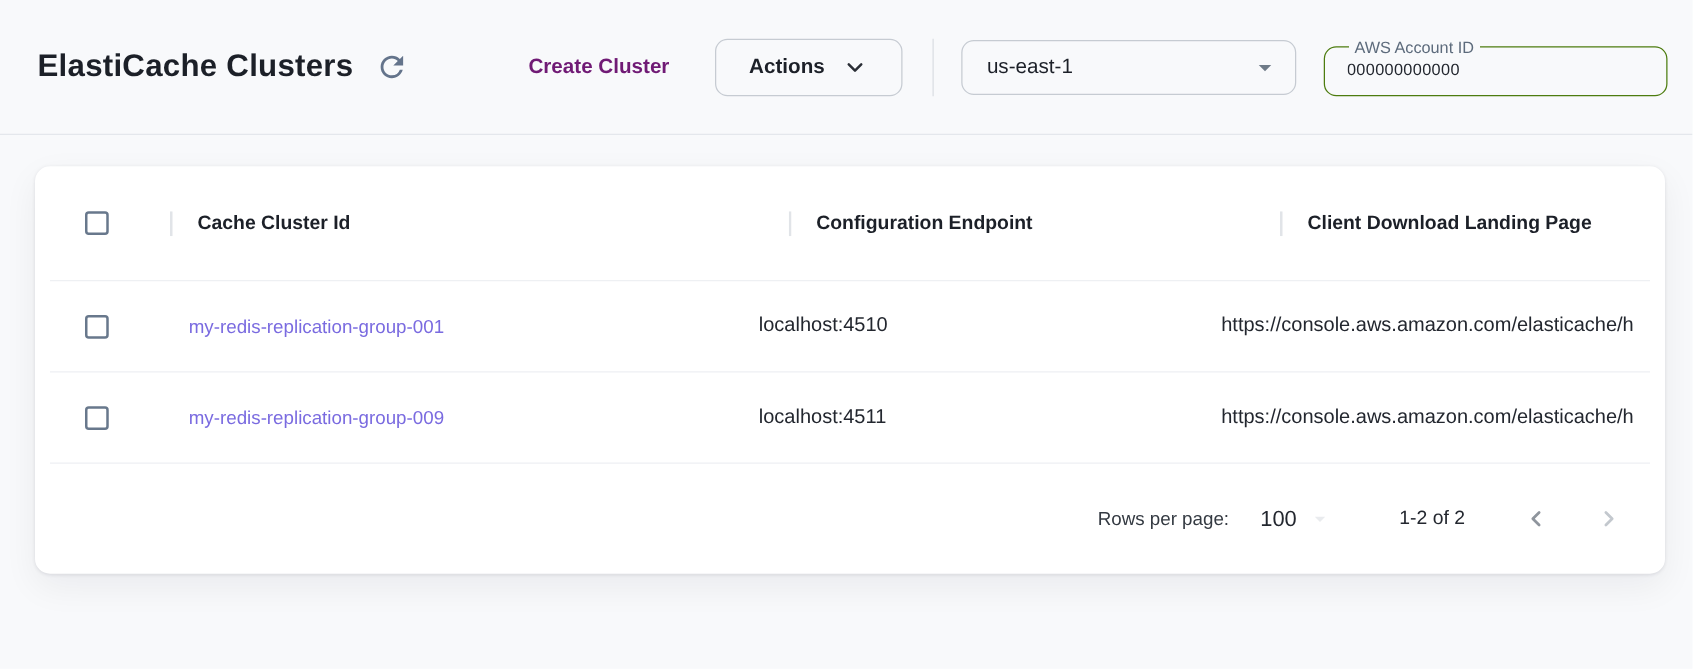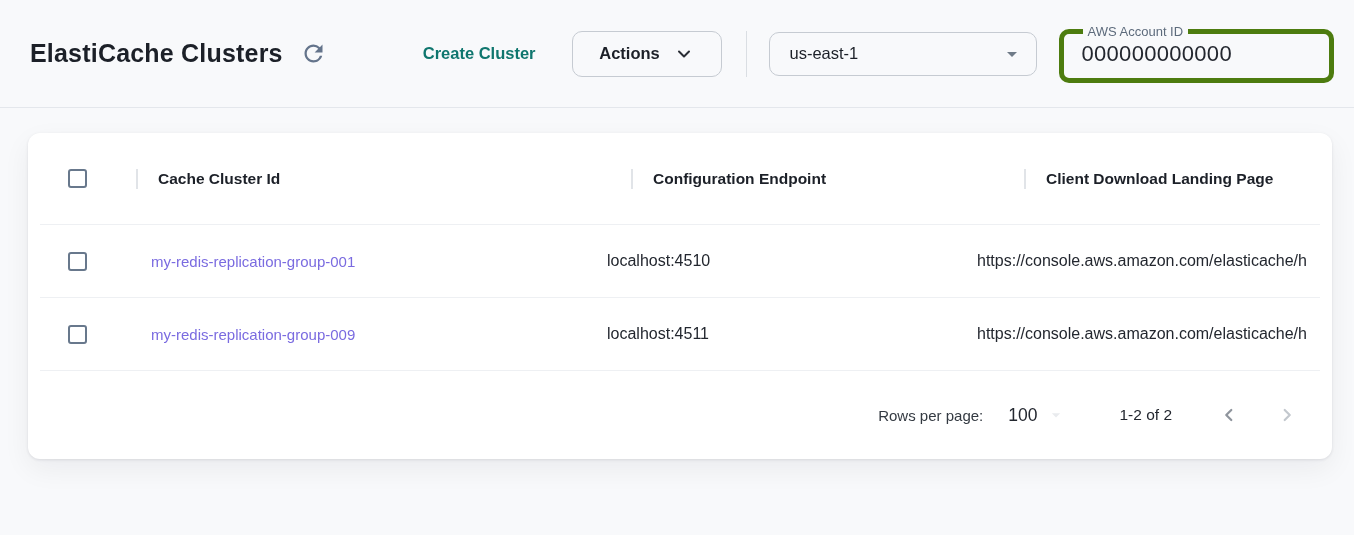--- a/index.html
+++ b/index.html
@@ -31,21 +31,21 @@
   .refresh-btn {
     margin-left: 14px;
     width: 34px; height: 34px;
     display: flex; align-items: center; justify-content: center;
     background: none; border: none; cursor: pointer; padding: 0;
   }
   .create-btn {
     margin-left: 78px;
     font-size: 16.5px;
     font-weight: 600;
-    color: #0f766e;
+    color: #701a75;
     background: none; border: none; cursor: pointer;
     padding: 10px 14px;
     white-space: nowrap;
   }
   .actions-btn {
     margin-left: 22px;
     width: 150px; height: 46px;
     border: 1px solid #c6cbd2;
     border-radius: 10px;
     background: transparent;
@@ -69,33 +69,33 @@
     padding: 0 12px 0 20px;
     font-size: 16.5px; color: #1c2028;
     cursor: pointer;
     background: transparent;
   }
   .account-field {
     margin-left: 22px;
     width: 275px;
   }
   .account-field fieldset {
-    border: 5px solid #4d7c0f;
+    border: 1px solid #4d7c0f;
     border-radius: 10px;
     margin: 0;
     padding: 2px 14px 11px 18px;
   }
   .account-field legend {
     font-size: 13px;
     color: #5d6b7c;
     padding: 0 5px;
     margin-left: 1px;
   }
   .account-value {
-    font-size: 22px;
+    font-size: 13px;
     color: #23272f;
     letter-spacing: .3px;
     border: none; background: transparent; outline: none;
     width: 100%; padding: 0;
     font-family: inherit;
   }
 
   
   .card {
     width: 1304px;

